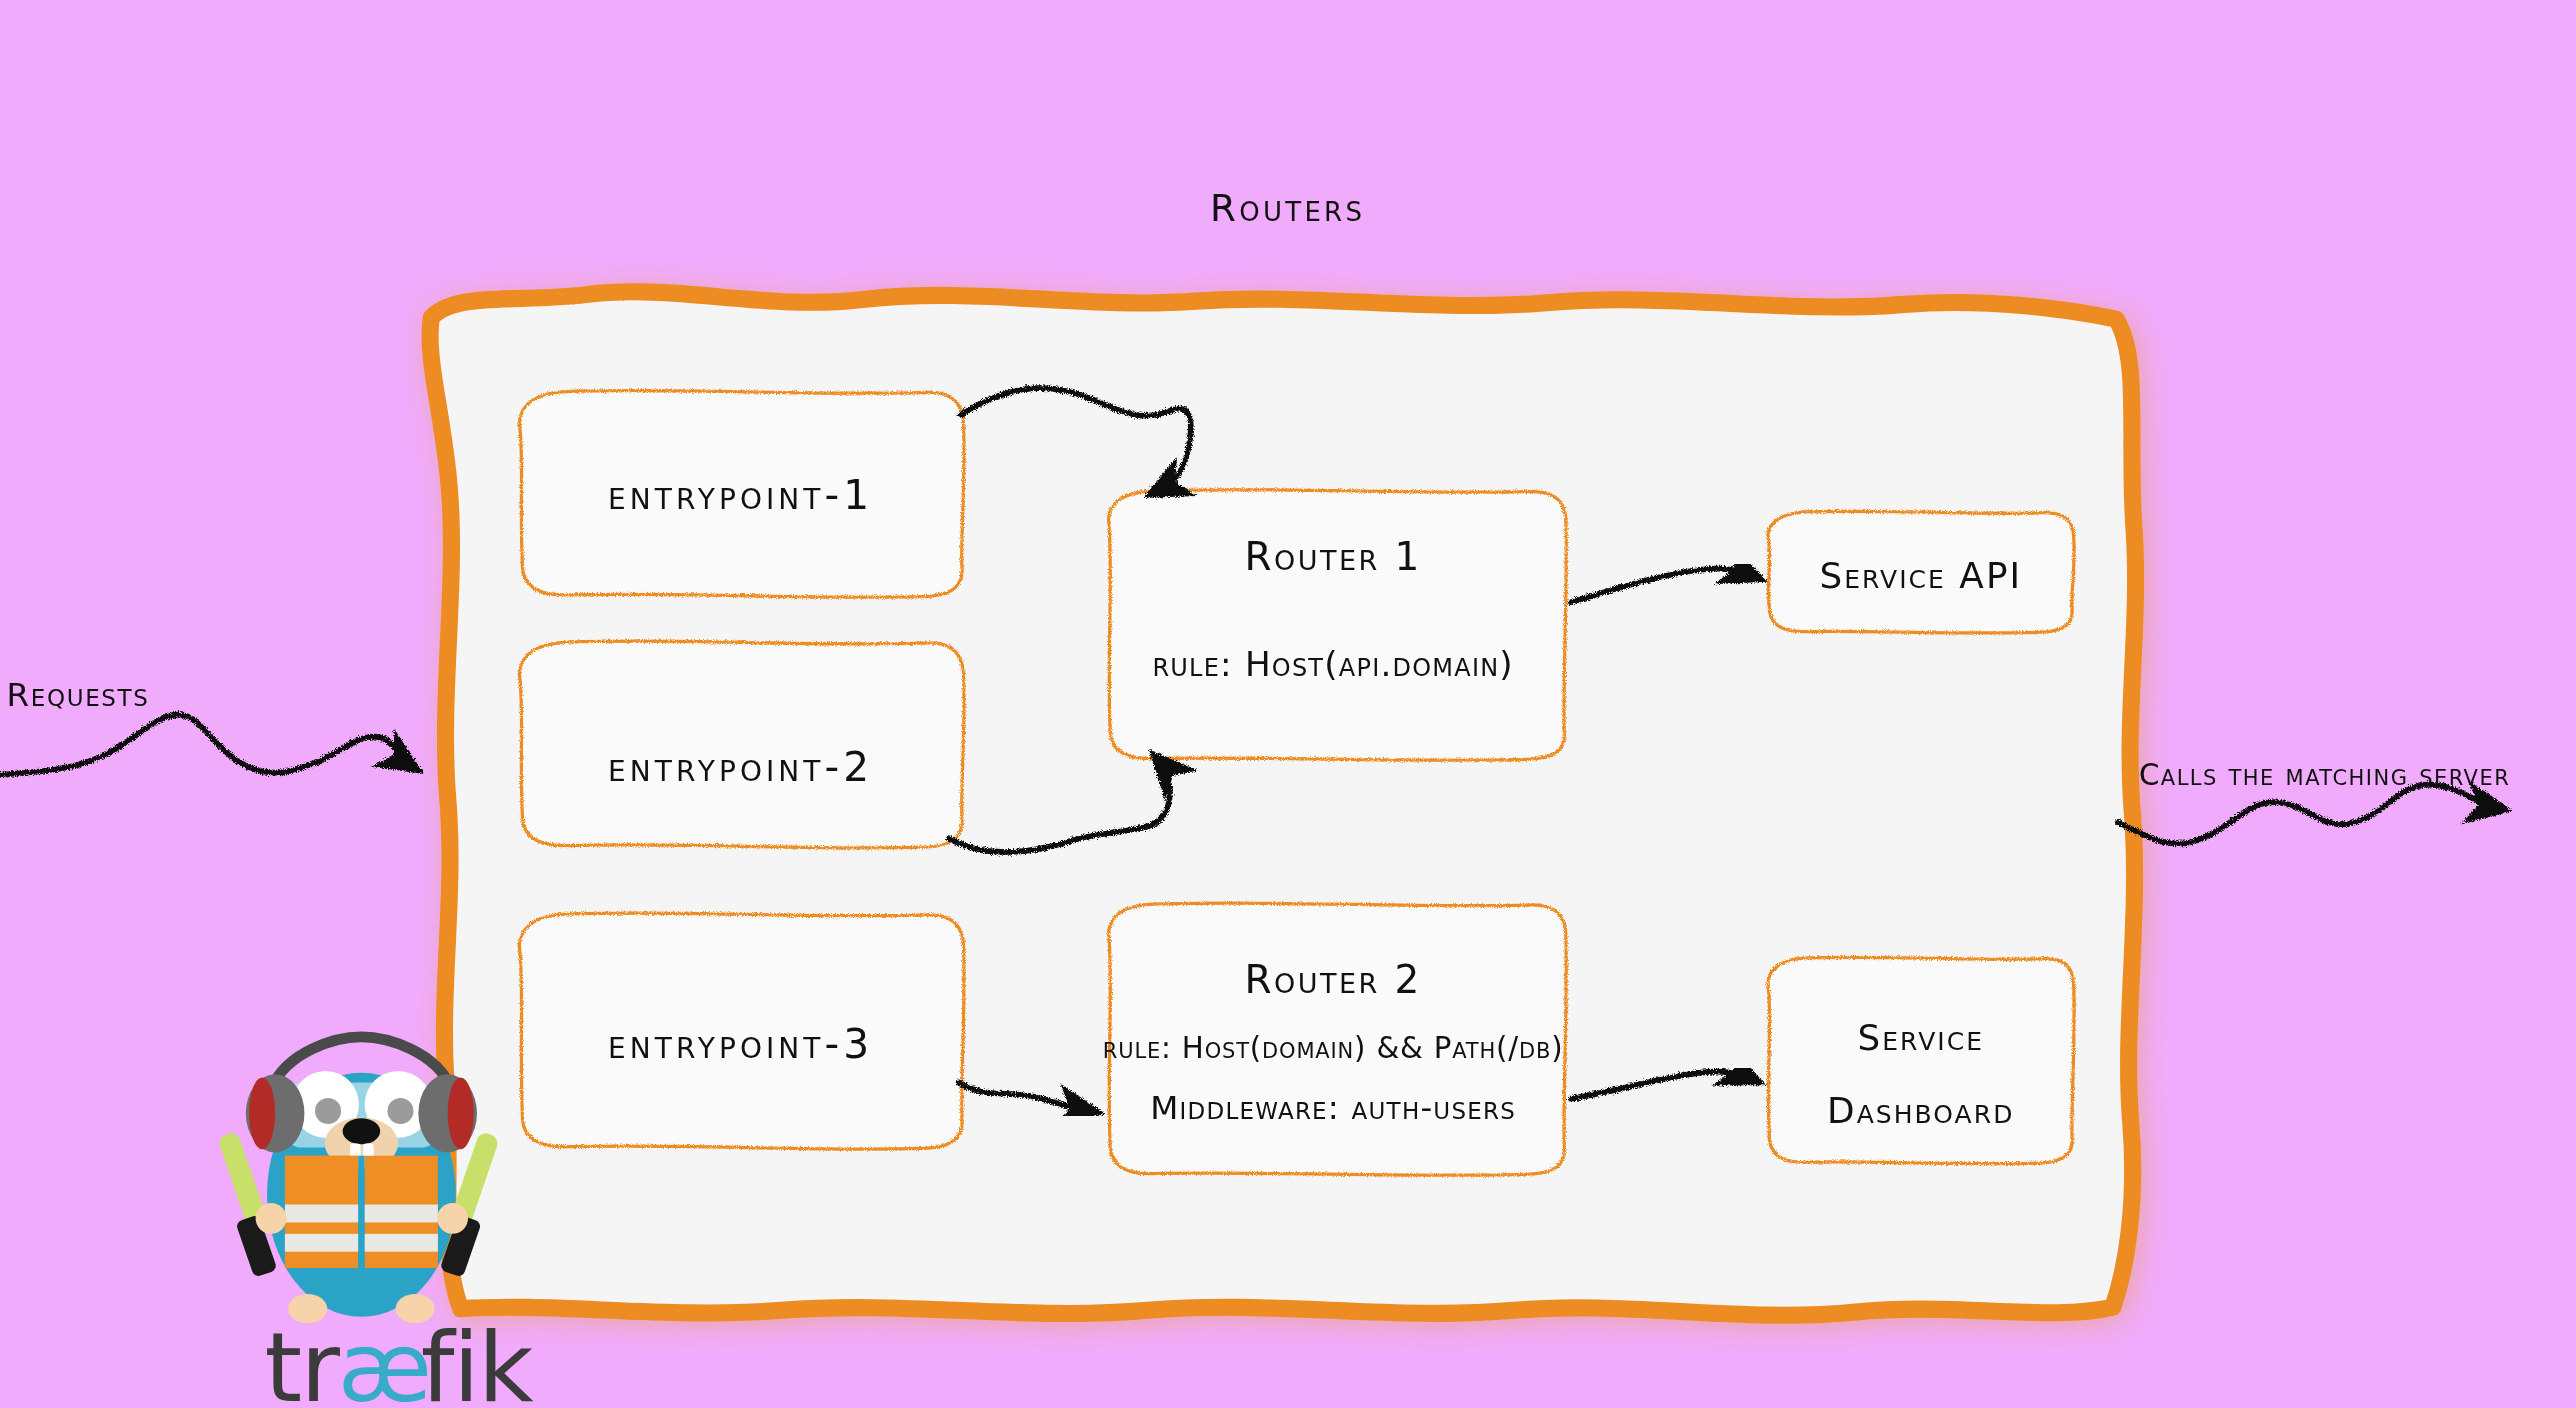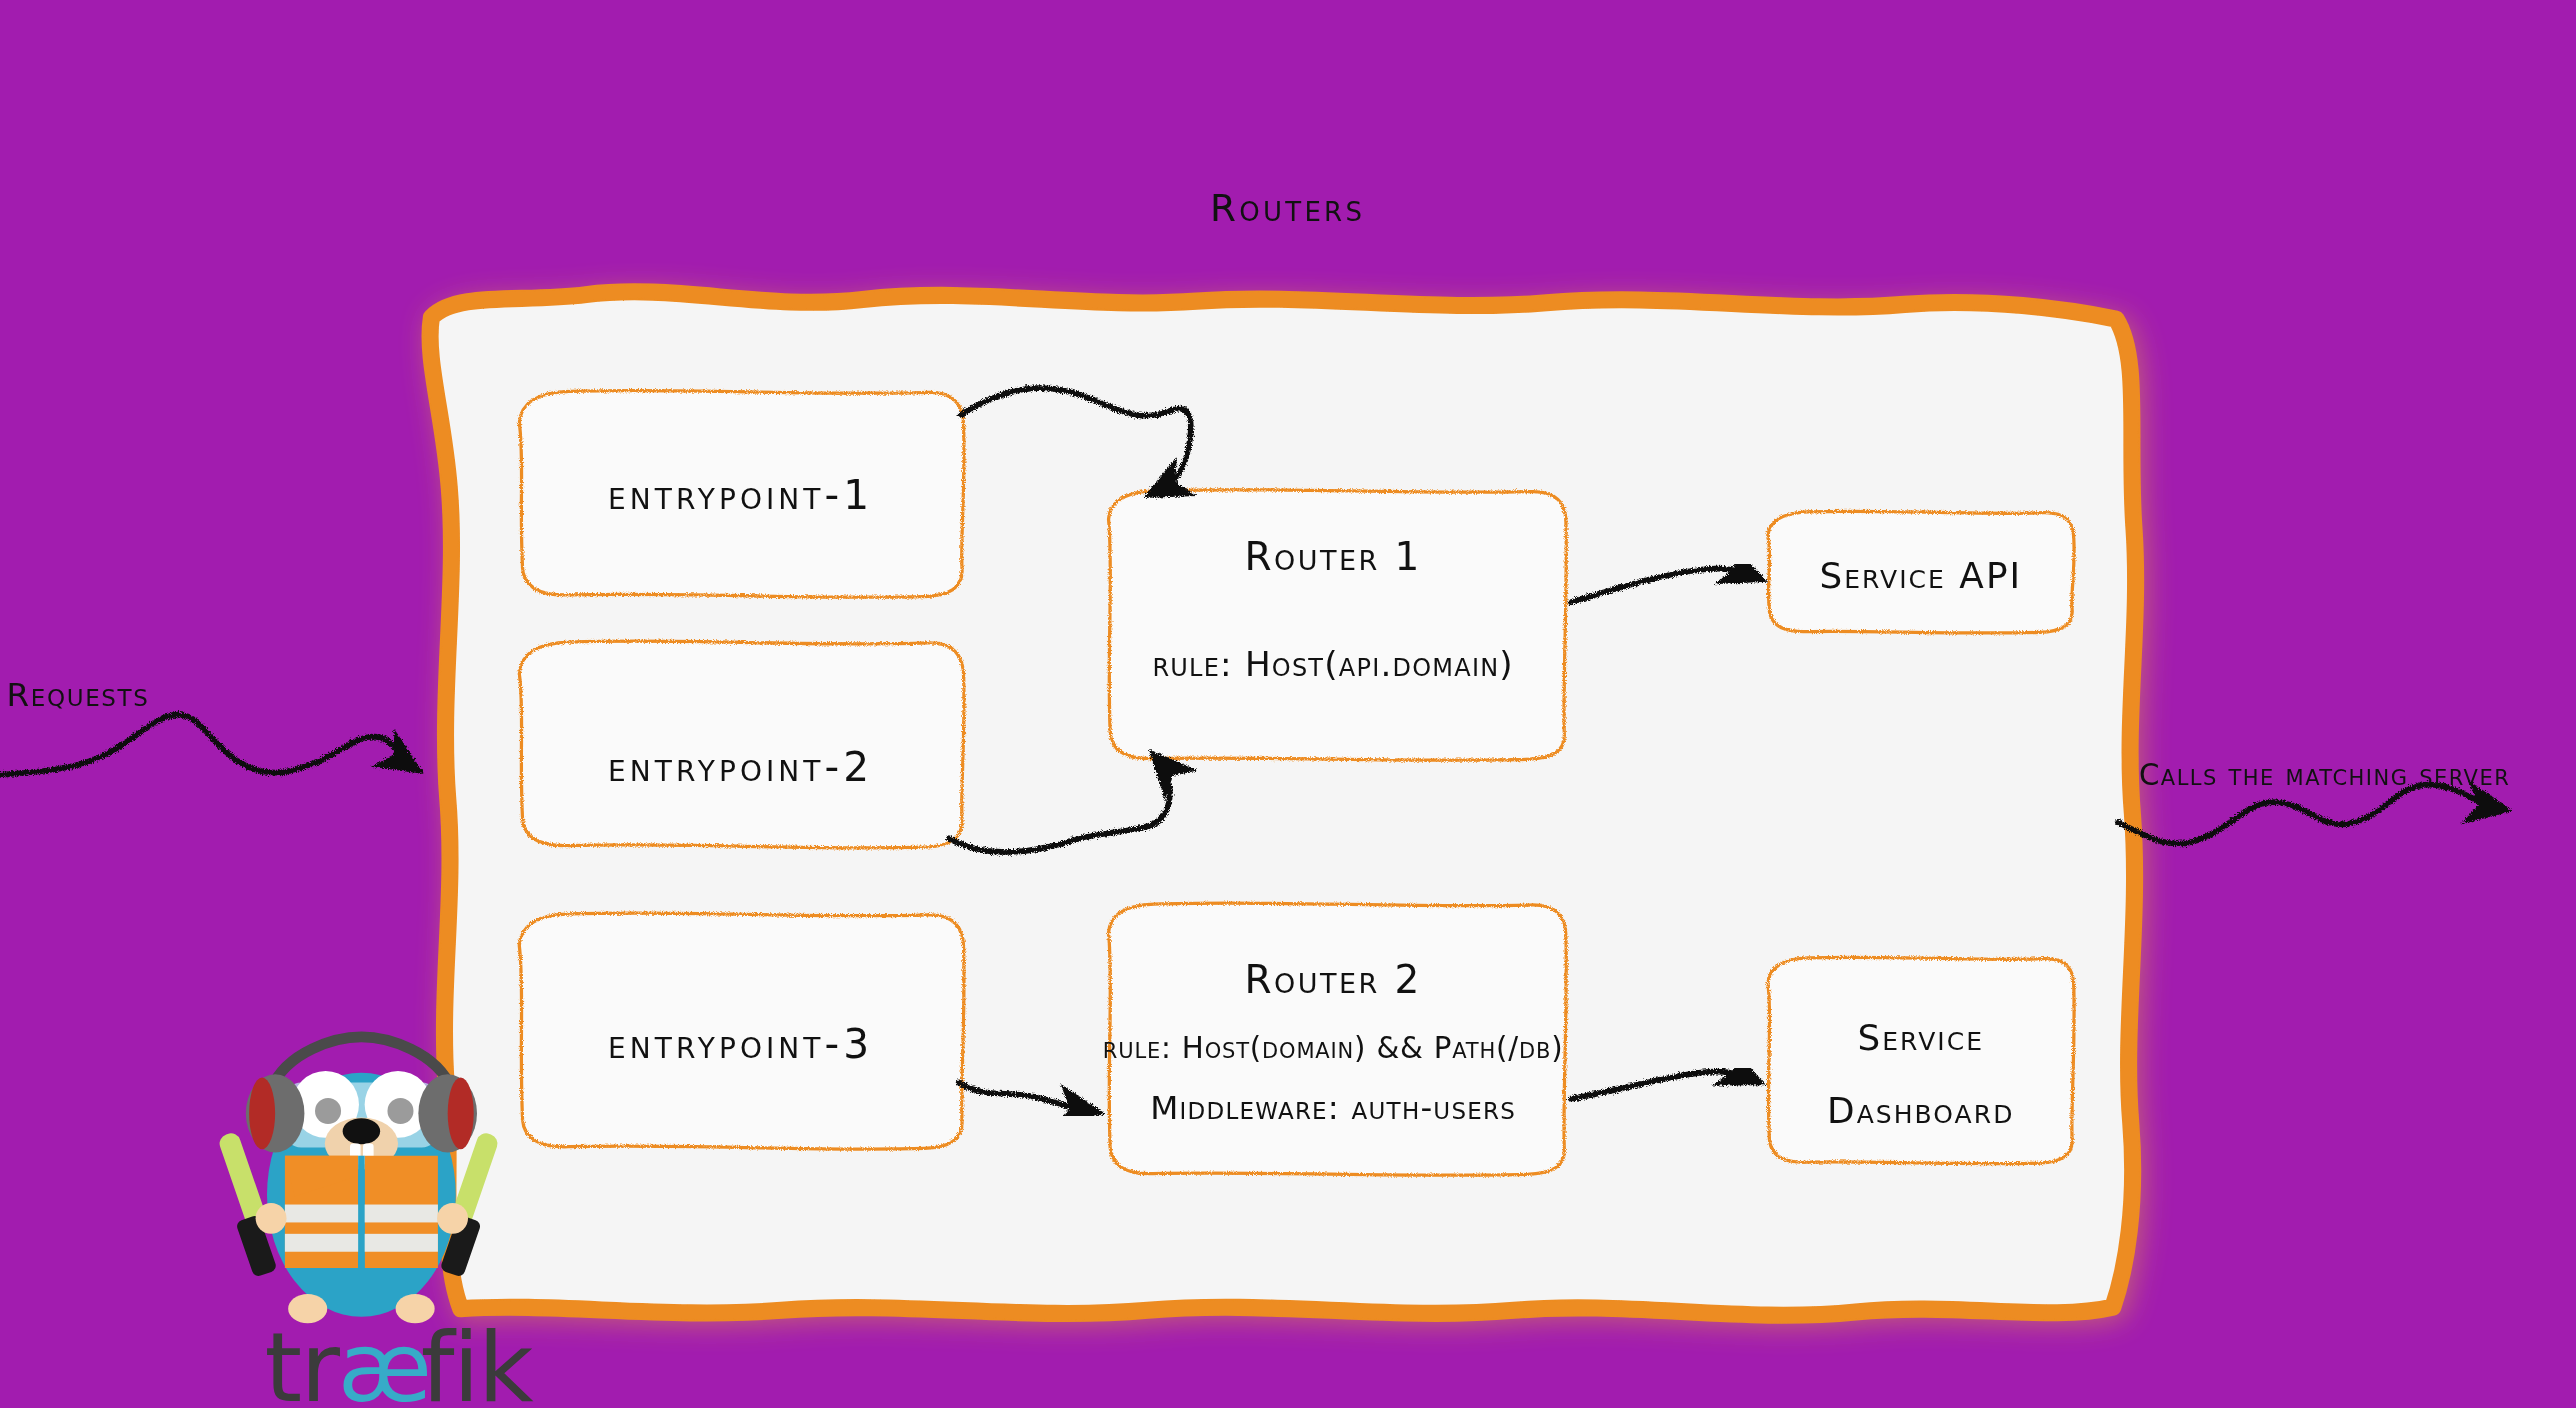--- a/index.html
+++ b/index.html
@@ -8,21 +8,21 @@
     padding: 0;
     background: #ffffff;
   }
   body {
     font-family: "DejaVu Sans", sans-serif;
   }
   #stage {
     position: relative;
     width: 2576px;
     height: 1408px;
-    background: #a21caf;
+    background: #f0abfc;
     overflow: hidden;
   }
   #svg-root {
     position: absolute;
     left: 0;
     top: 0;
     width: 2576px;
     height: 1408px;
   }
 

